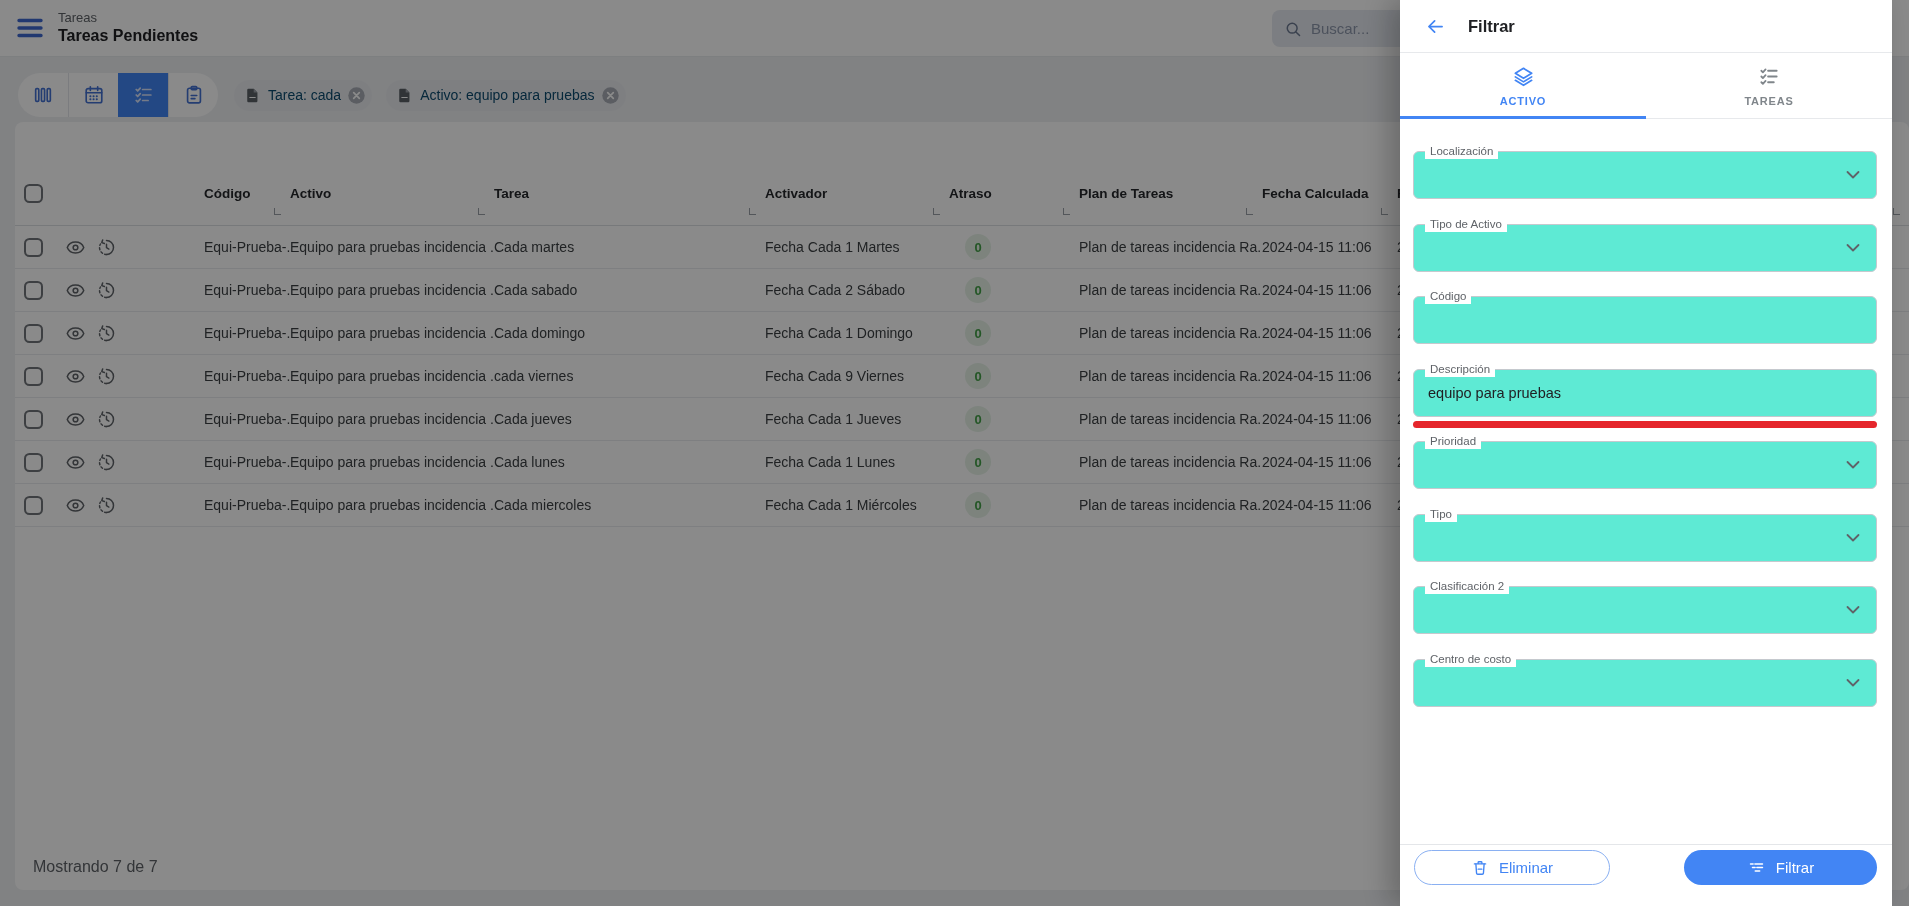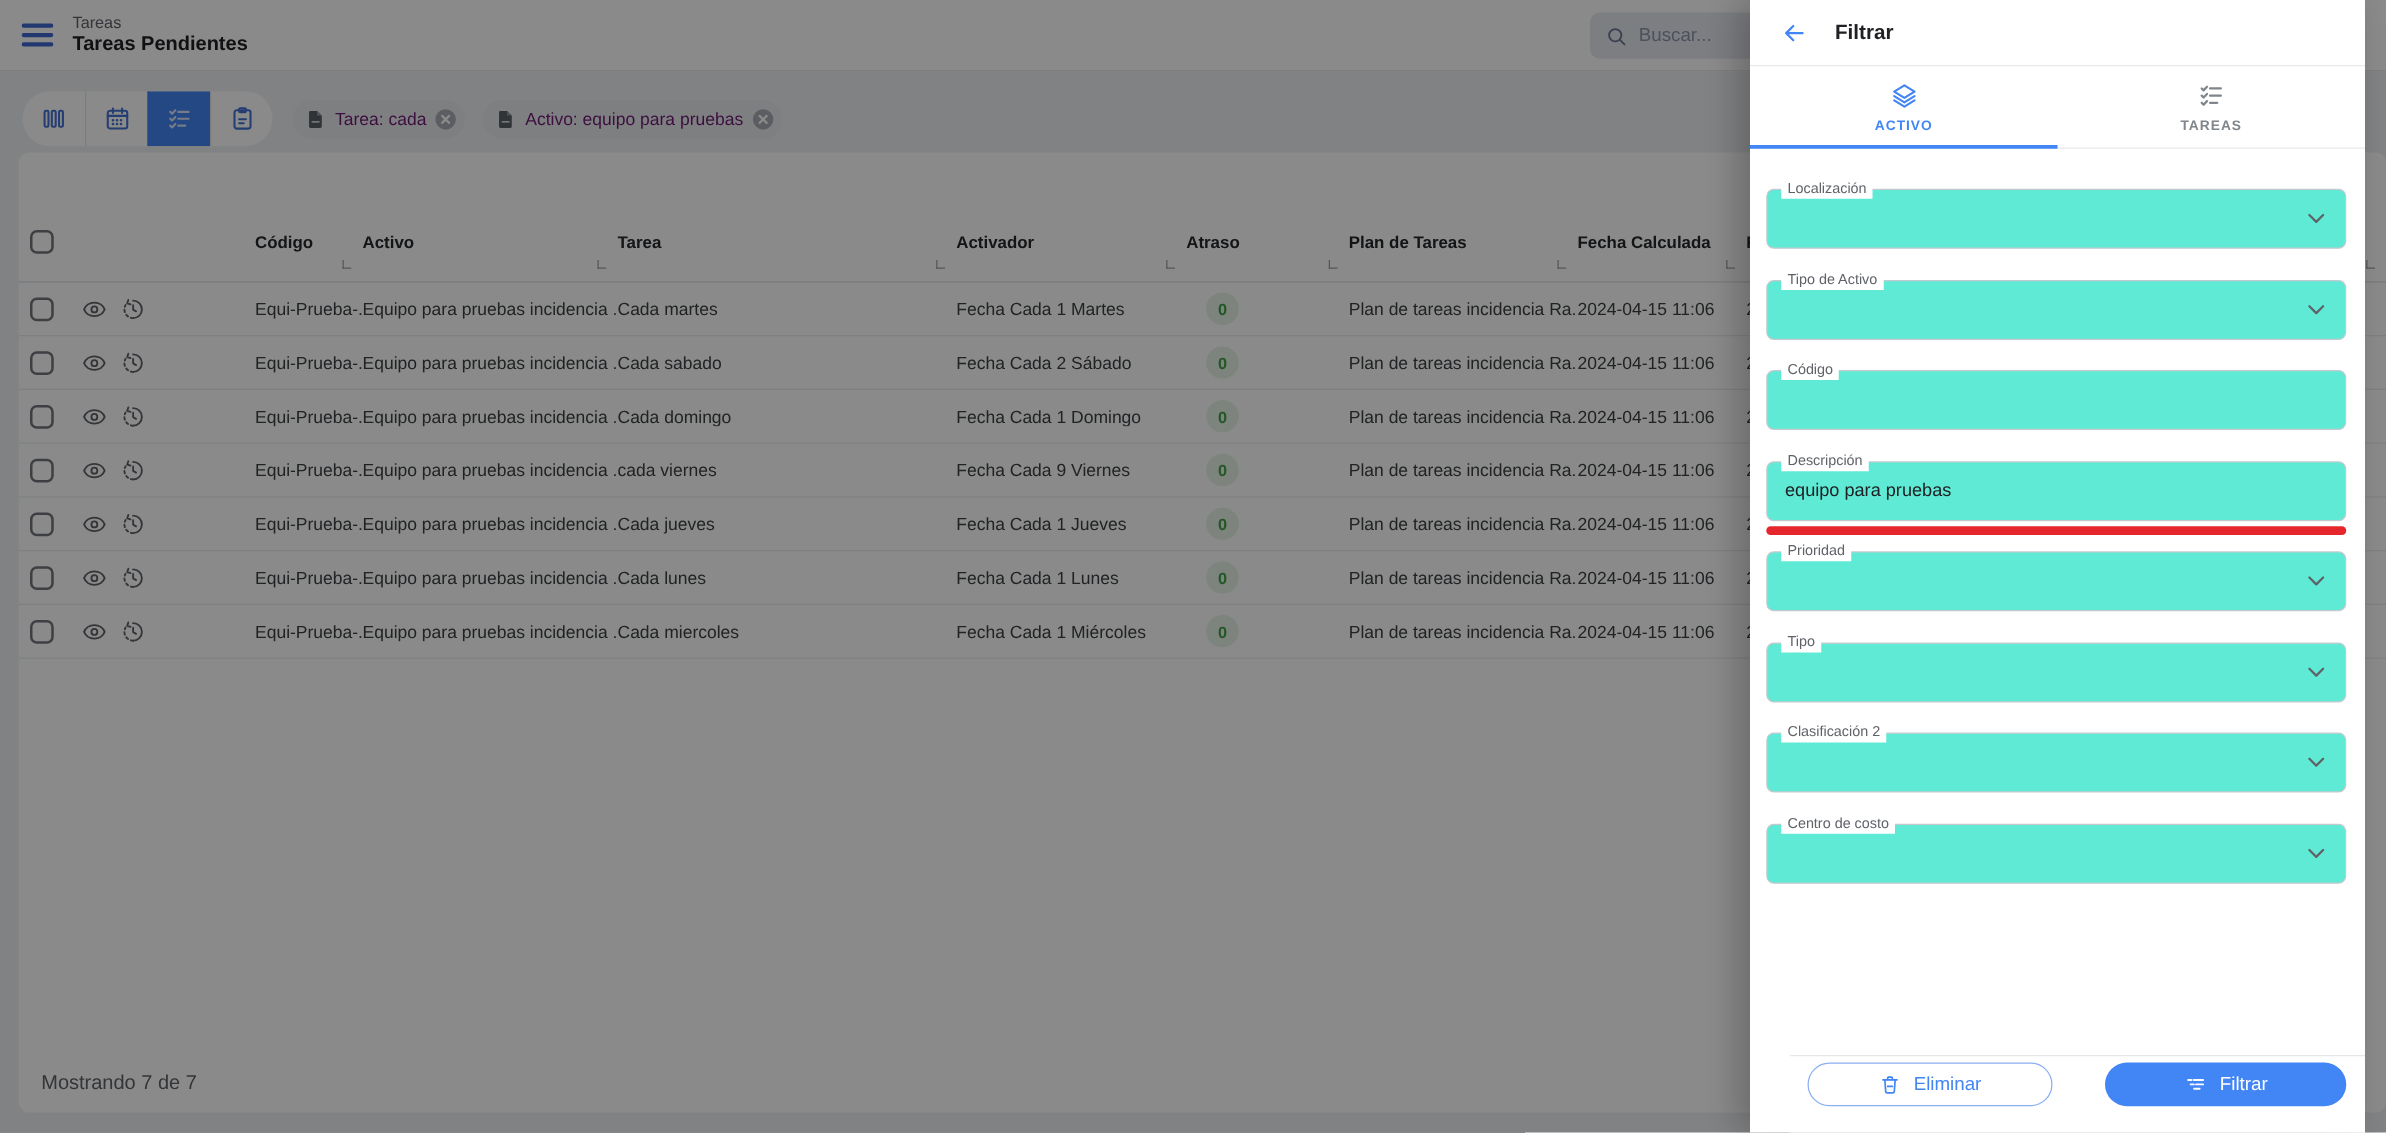--- a/index.html
+++ b/index.html
@@ -33,21 +33,21 @@
   .toolbar { display:flex; align-items:center; margin:16px 0 5px 18px; height:44px; }
   .view-group { display:flex; background:#fff; border-radius:22px; overflow:hidden; height:44px; }
   .view-btn { width:50px; height:44px; border:none; background:transparent; display:flex; align-items:center; justify-content:center; cursor:pointer; }
   .view-btn + .view-btn { border-left:1px solid #e3e6ea; }
   .view-btn.selected { background:#4285f4; border-left-color:#4285f4; }
   .view-btn svg { stroke:#4472d2; }
   .view-btn.selected svg { stroke:#d9e4fb; }
   .chips { display:flex; gap:14px; margin-left:16px; }
   .chip {
     height:31px; background:#e9ebef; border-radius:16px; display:flex; align-items:center;
-    padding:0 7px 0 10px; gap:7px; font-size:14px; color:#701a75; cursor:pointer;
+    padding:0 7px 0 10px; gap:7px; font-size:14px; color:#0c4a6e; cursor:pointer;
   }
 
   
   .card {
     margin-left:15px; width:1894px; height:768px; background:#fff; border-radius:8px;
     display:flex; flex-direction:column; overflow:hidden;
   }
   .grid-cols {
     display:grid;
     grid-template-columns:44px 32px 113px 86px 204px 271px 184px 130px 183px 135px 1fr;
@@ -89,21 +89,21 @@
   .tab svg { stroke:#80868b; }
   .tab.selected .tab-label { color:#4285f4; }
   .tab.selected svg { stroke:#4285f4; }
   .tab-indicator { position:absolute; left:0; bottom:-1px; width:50%; height:3px; background:#4285f4; }
   .drawer-body { flex:1; padding:32px 15px 0 13px; overflow:hidden; }
   .field { position:relative; height:48px; border:1.2px solid #c5c9ce; border-radius:6px; margin-bottom:24.5px; cursor:text; background:#5eead4; }
   .flabel { position:absolute; top:-8px; left:11px; background:#fff; padding:0 5px; font-size:11.5px; color:#5f6368; line-height:15px; }
   .fvalue { position:absolute; left:14px; top:50%; transform:translateY(-50%); font-size:14.5px; color:#202124; white-space:nowrap; }
   .fchevron { position:absolute; right:16px; top:50%; transform:translateY(-50%); }
   .funderline { position:absolute; left:-1px; right:-1px; top:51px; height:7px; background:#e5262c; border-radius:4px; }
-  .drawer-footer { flex:none; height:62px; border-top:1px solid #e4e6e9; display:flex; align-items:center; justify-content:space-between; padding:0 15px 16px 14px; background:#fff;margin-left:32px; }
+  .drawer-footer { flex:none; height:62px; border-top:1px solid #e4e6e9; display:flex; align-items:center; justify-content:space-between; padding:0 15px 16px 14px; background:#fff; }
   .btn { height:35px; border-radius:18px; display:flex; align-items:center; justify-content:center; gap:10px; font-size:15px; cursor:pointer; font-family:inherit; }
   .btn-outline { width:196px; background:#fff; border:1px solid #8ab0f2; color:#4285f4; }
   .btn-primary { width:193px; background:#4285f4; border:none; color:#fff; font-weight:500; }
 </style>
 </head>
 <body>
 
 <header class="appbar">
   <button class="menu-btn">
     <svg width="26" height="20" viewBox="0 0 26 20" fill="none" stroke="#3e68cf" stroke-width="3.4" stroke-linecap="round">

